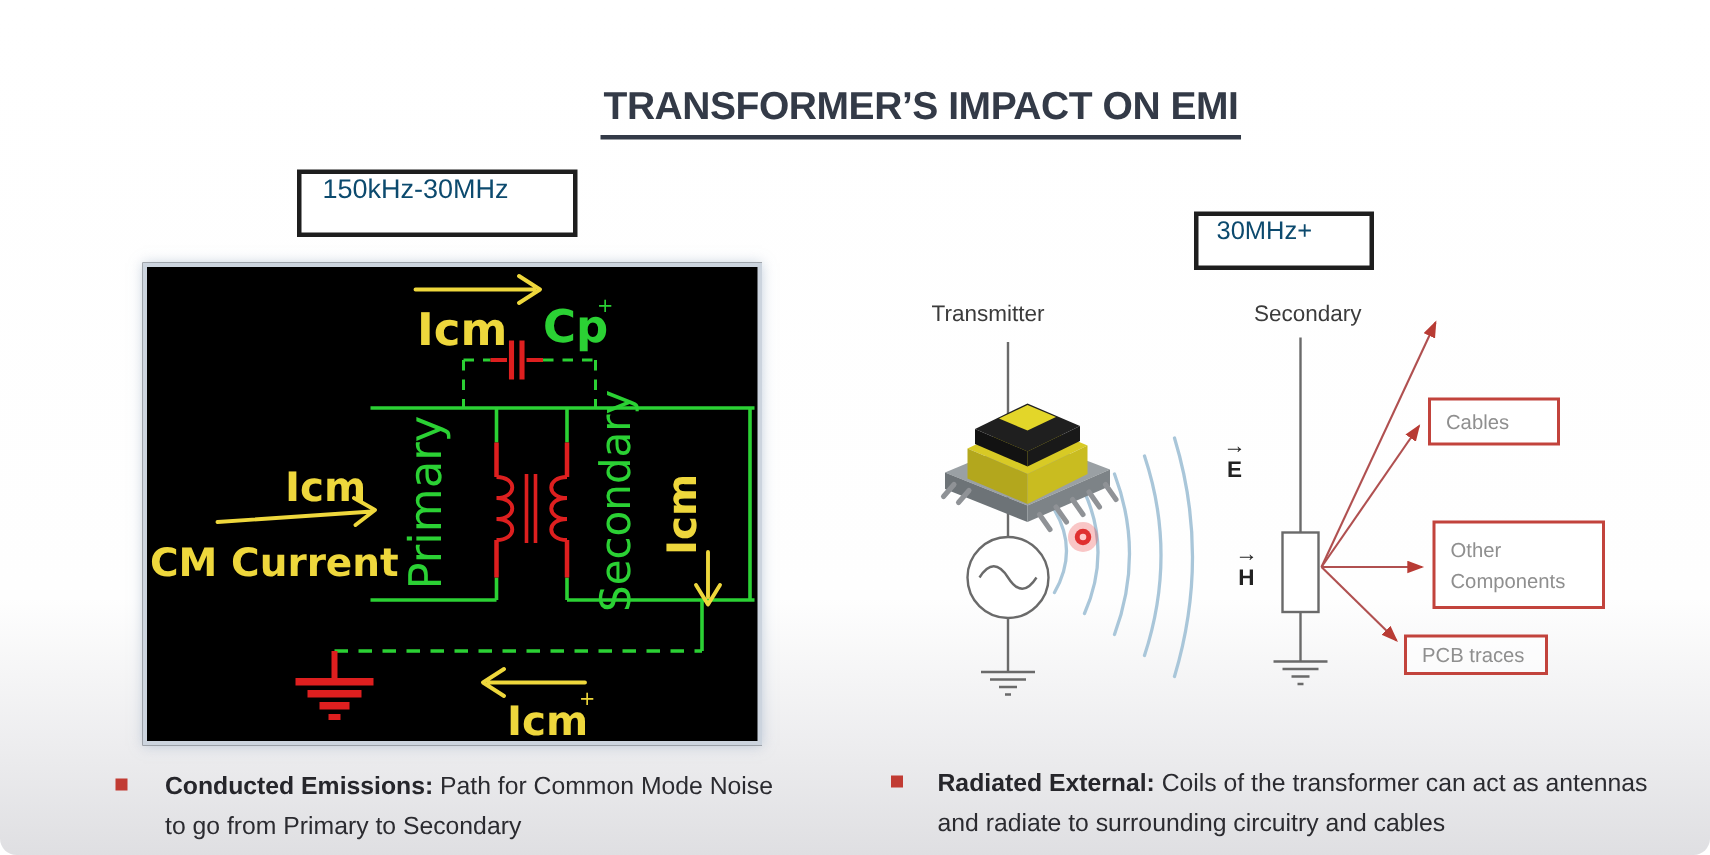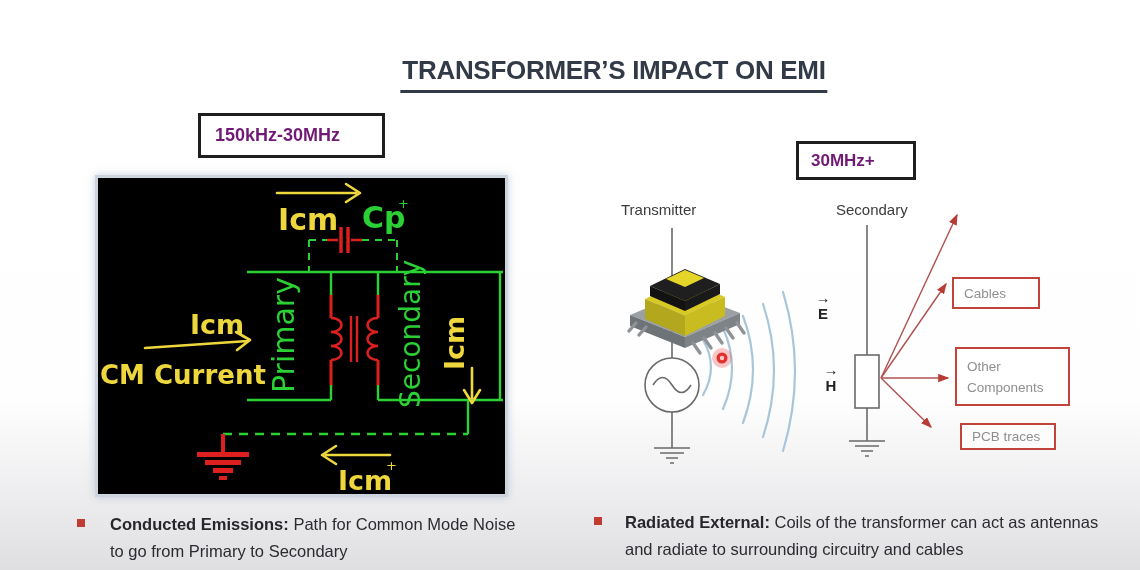--- a/index.html
+++ b/index.html
@@ -1,29 +1,29 @@
 <!DOCTYPE html>
 <html><head>
 <meta charset="utf-8">
 <style>
   html,body{margin:0;padding:0;}
   body{width:1140px;height:570px;overflow:hidden;
        font-family:"Liberation Sans","DejaVu Sans",sans-serif;}
   .slide{position:relative;width:1140px;height:570px;
-         background:linear-gradient(180deg,#ffffff 0%,#fefefe 70%,#ececee 88%,#dfdfe2 100%);}
+         background:linear-gradient(180deg,#ffffff 0%,#fefefe 70%,#ececee 88%,#dfdfe2 100%);border-radius:11px;}
   .abs{position:absolute;}
 
   
   .title{top:55px;left:614px;transform:translateX(-50%);
          font-size:26px;font-weight:bold;letter-spacing:-0.3px;color:#333a47;
          border-bottom:3px solid #333a47;padding:0 2px 4px 2px;white-space:nowrap;}
 
   
-  .freqbox{background:#fff;border:3px solid #1e1e1e;color:#701a75;
-           font-size:18px;display:flex;align-items:center;padding-left:14px;box-sizing:border-box;font-weight:bold;}
+  .freqbox{background:#fff;border:3px solid #1e1e1e;color:#0c4a6e;
+           font-size:18px;display:flex;align-items:flex-start;padding-left:14px;box-sizing:border-box;}
   .freq-left{left:198px;top:113px;width:187px;height:45px;}
   .freq-right{left:796px;top:141px;width:120px;height:39px;font-size:17px;padding-left:12px;}
 
   
   .circuit-panel{left:95px;top:175px;width:407px;height:316px;background:#000;
                  border:3px solid #ccd4de;box-shadow:0 0 8px rgba(150,170,195,.55);}
 
   
   .devlabel{font-size:15px;color:#3b3b3b;}
   .fieldlabel{text-align:center;color:#222;width:34px;line-height:1.05;}
@@ -180,23 +180,23 @@
 
   <div class="abs fieldlabel" style="left:806px;top:290px;">
     <span class="vec">→</span>
     <span class="ltr">E</span>
   </div>
   <div class="abs fieldlabel" style="left:814px;top:362px;">
     <span class="vec">→</span>
     <span class="ltr">H</span>
   </div>
 
-  <div class="abs targetbox" style="left:952px;top:265px;width:88px;height:32px;margin-top:12px;">Cables</div>
+  <div class="abs targetbox" style="left:952px;top:265px;width:88px;height:32px;">Cables</div>
   <div class="abs targetbox" style="left:955px;top:347px;width:115px;height:59px;">Other Components</div>
-  <div class="abs targetbox" style="left:936px;top:423px;width:96px;height:27px;margin-left:24px;">PCB traces</div>
+  <div class="abs targetbox" style="left:936px;top:423px;width:96px;height:27px;">PCB traces</div>
 
   <div class="abs bullet" style="left:77px;top:519px;"></div>
   <div class="abs caption" style="left:110px;top:511px;width:412px;">
     <b>Conducted Emissions:</b>
     <span>Path for Common Mode Noise to go from Primary to Secondary</span>
   </div>
 
   <div class="abs bullet" style="left:594px;top:517px;"></div>
   <div class="abs caption" style="left:625px;top:509px;width:478px;">
     <b>Radiated External:</b>

